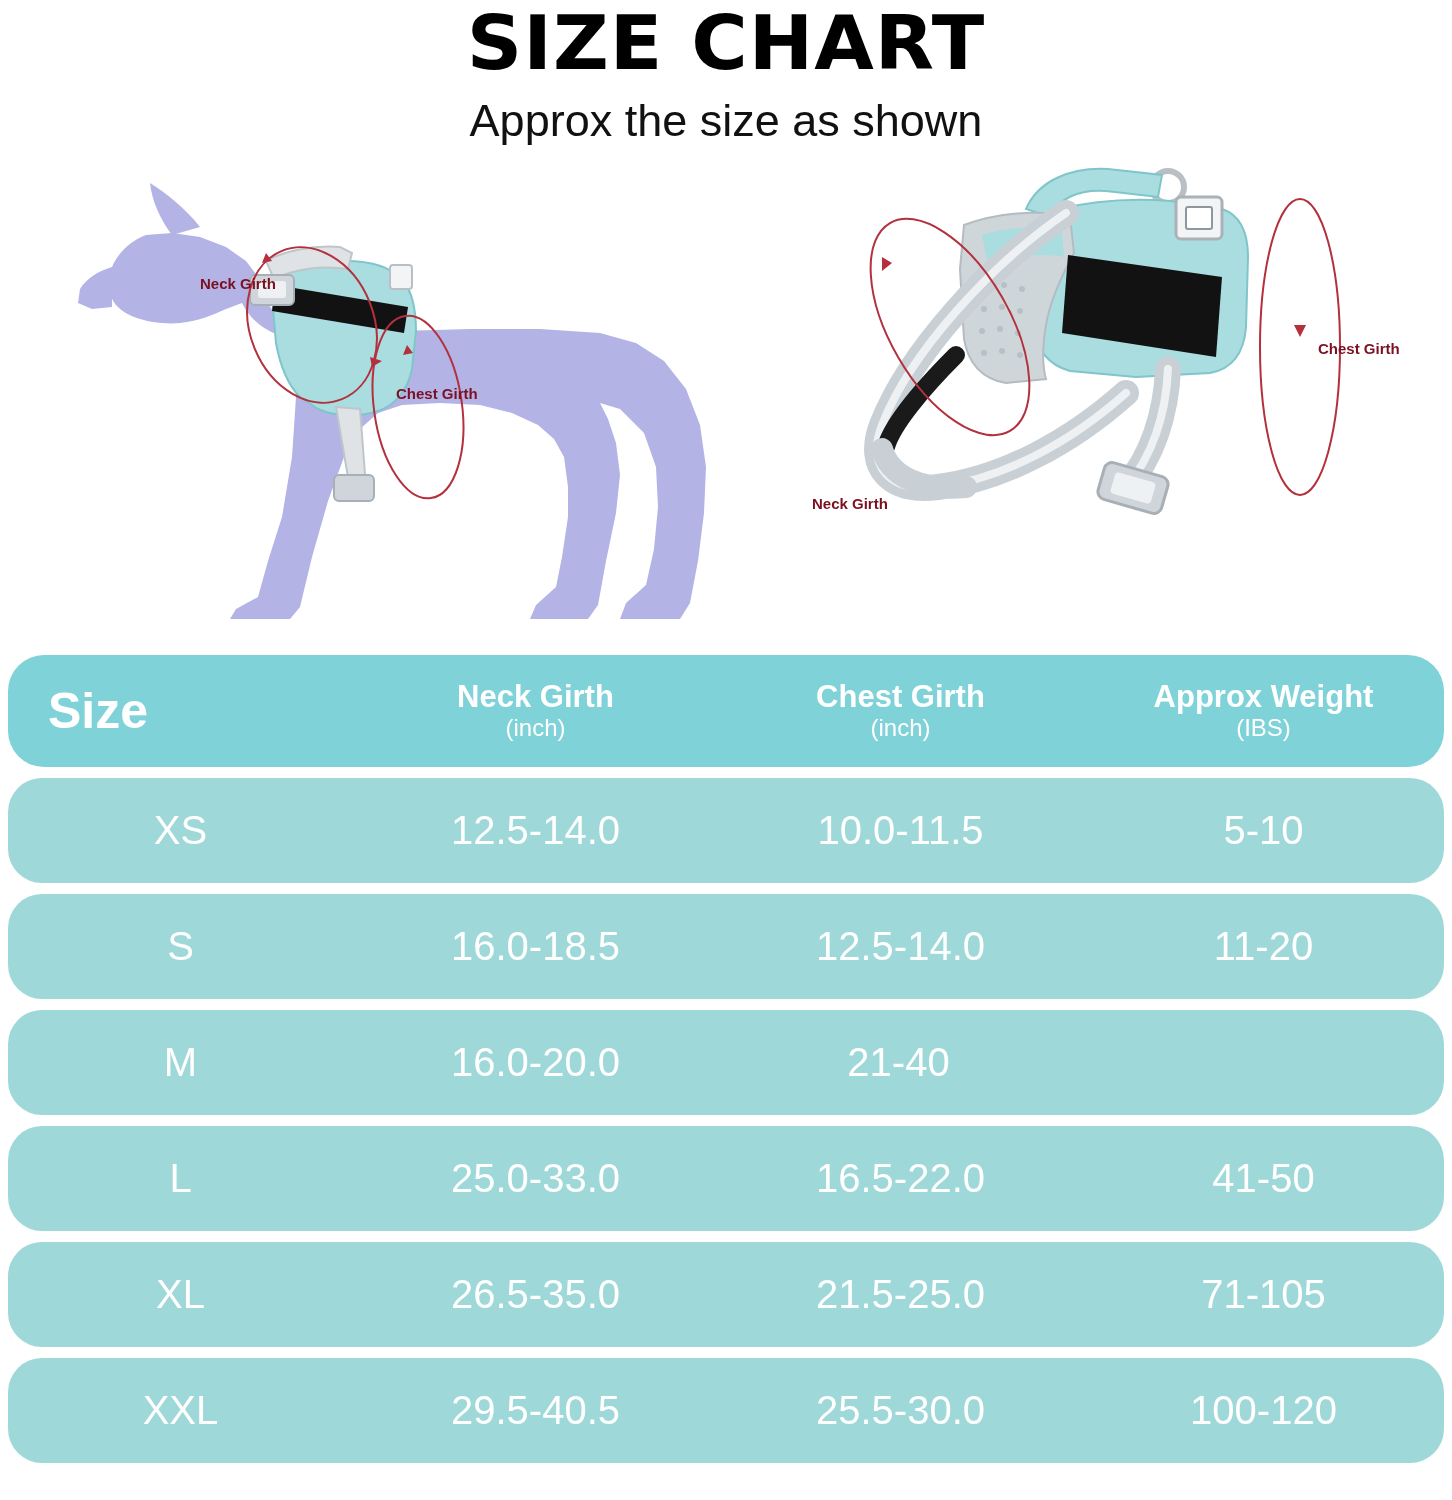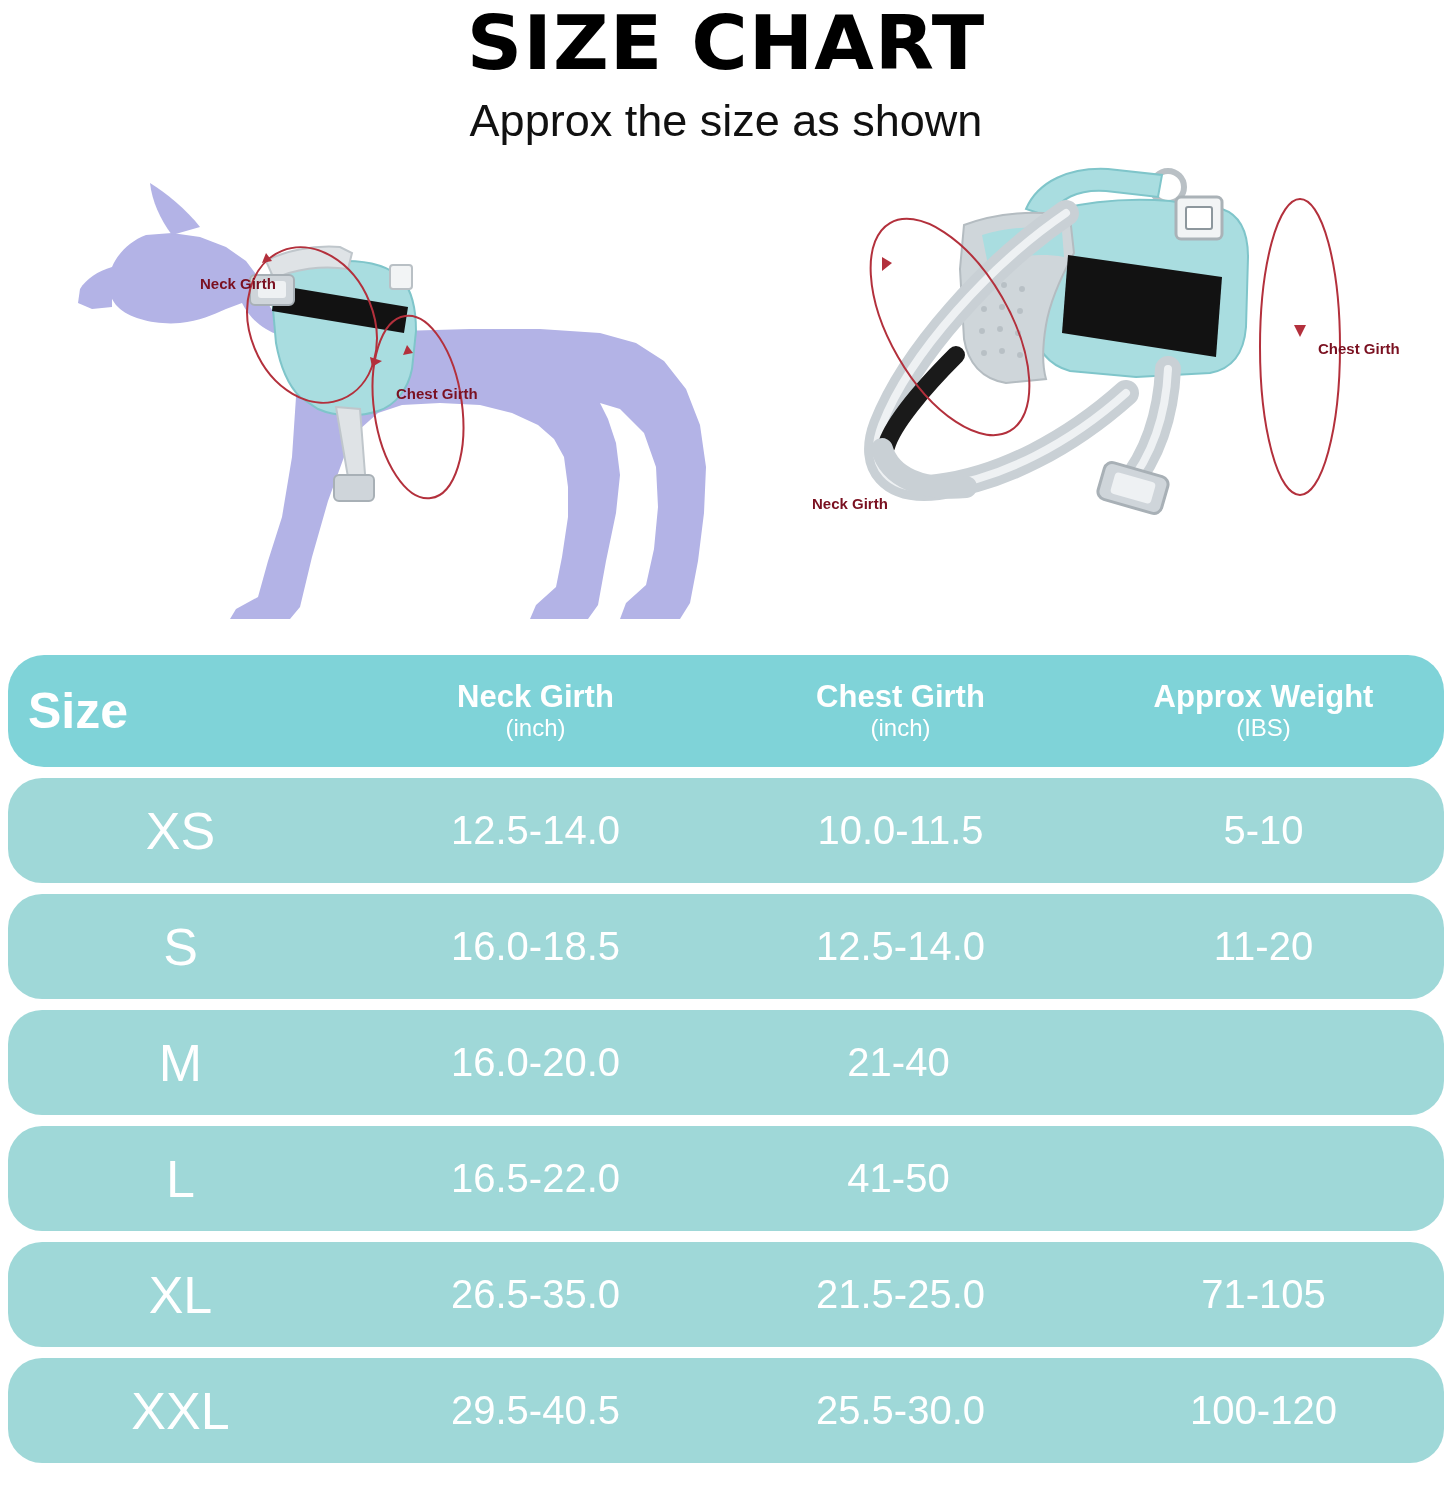--- a/index.html
+++ b/index.html
@@ -101,39 +101,39 @@
   }
   .c-size   { width: 345px; }
   .c-neck   { width: 365px; }
   .c-chest  { width: 365px; }
   .c-weight { width: 361px; }
 
   .header-row .c-size {
     font-size: 50px;
     font-weight: 700;
     text-align: left;
-    padding-left: 20px;
+    padding-left: 40px;
     box-sizing: border-box;
   }
   .header-row .cell.col-head {
     font-size: 31px;
     font-weight: 700;
     line-height: 1.12;
   }
   .header-row .unit {
     display: block;
     font-size: 24px;
     font-weight: 400;
   }
 
   .body-row .cell {
     font-size: 40px;
   }
   .body-row .c-size {
-    font-size: 52px;
+    font-size: 40px;
   }
 
   
   svg { display: block; }
 </style>
 </head>
 <body>
 
 <div class="header">
   <h1 class="main-title">SIZE CHART</h1>
@@ -282,20 +282,21 @@
   </div>
 
   <div class="row body-row">
     <div class="cell c-size">M</div>
     <div class="cell c-chest">16.0-20.0</div>
     <div class="cell c-weight">21-40</div>
   </div>
 
   <div class="row body-row">
     <div class="cell c-size">L</div>
+    <div class="cell c-neck">25.0-33.0</div>
     <div class="cell c-chest">16.5-22.0</div>
     <div class="cell c-weight">41-50</div>
   </div>
 
   <div class="row body-row">
     <div class="cell c-size">XL</div>
     <div class="cell c-neck">26.5-35.0</div>
     <div class="cell c-chest">21.5-25.0</div>
     <div class="cell c-weight">71-105</div>
   </div>

